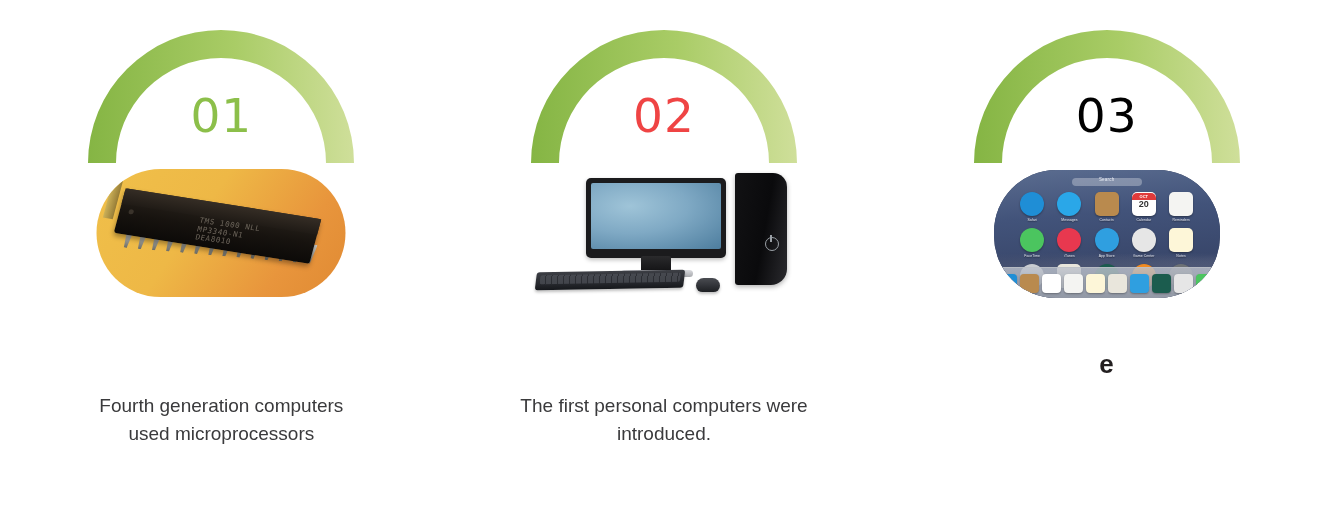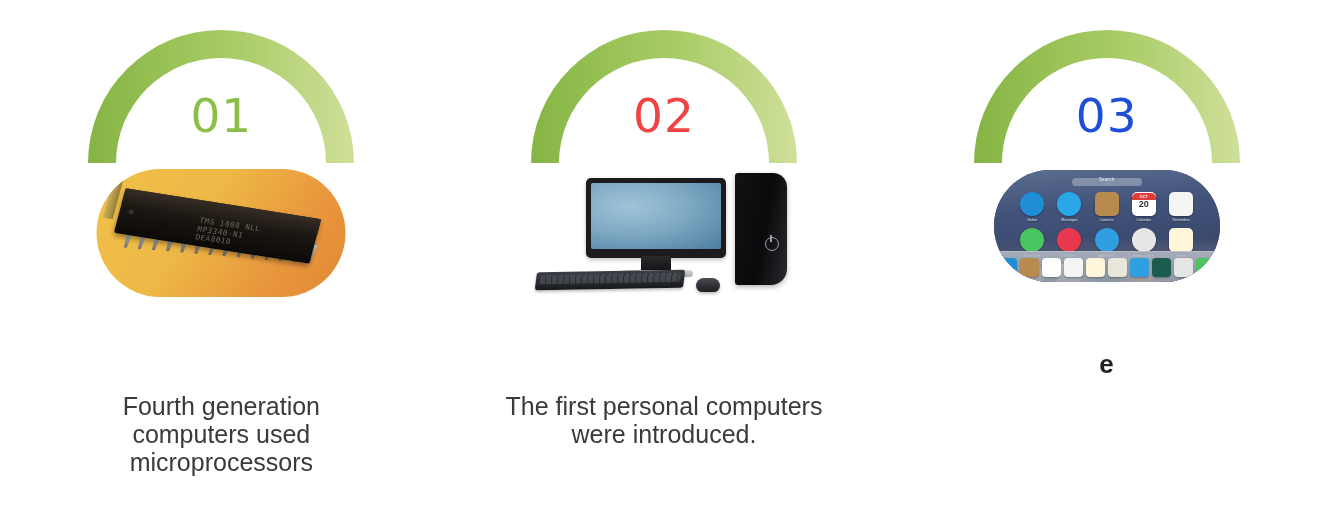--- a/index.html
+++ b/index.html
@@ -23,21 +23,21 @@
     font-family:"DejaVu Sans","Liberation Sans",sans-serif;
     white-space:nowrap;
   }
 
   
   .pill{position:absolute;left:50%;transform:translateX(-50%);
         overflow:hidden;}
   .pill-1{top:169px;width:249px;height:128px;border-radius:64px;
           background:linear-gradient(125deg,#f0c04a 0%,#eeb846 40%,#e8953c 75%,#e08a33 100%);}
   .pill-2{top:168px;width:270px;height:132px;background:#ffffff;}
-  .pill-3{top:170px;width:226px;height:112px;border-radius:62px;
+  .pill-3{top:170px;width:226px;height:128px;border-radius:62px;
           background:#2f3a57;}
 
   
   .chip-stage{position:absolute;inset:0;}
   .chip-body{
     position:absolute;left:22px;top:34px;width:198px;height:46px;
     background:linear-gradient(180deg,#2a241d 0%,#17130f 55%,#0c0a08 100%);
     transform:rotate(9deg) skewX(-6deg);
     border-radius:3px;
     box-shadow:0 3px 5px rgba(0,0,0,.35);
@@ -121,21 +121,21 @@
     width:380px;text-align:center;
     font-weight:bold;color:#231f20;
     font-size:26px;line-height:31px;letter-spacing:.2px;
   }
   .h1{top:330px;}
   .h2{top:330px;}
   .h3{top:318px;width:372px;}
   .body-text{
     position:absolute;left:50%;transform:translateX(-50%);
     width:300px;text-align:center;color:#3a3a3c;
-    font-size:25px;line-height:28px;
+    font-size:19px;line-height:28px;
   }
   .b1{top:392px;width:260px;}
   .b2{top:392px;width:350px;}
   .b3{top:388px;width:330px;}
 </style>
 </head>
 <body>
 
 <div class="board">
 
@@ -226,21 +226,21 @@
         <defs>
           <linearGradient id="g3" x1="0" y1="0" x2="1" y2="0">
             <stop offset="0%" stop-color="#85b544"></stop>
             <stop offset="55%" stop-color="#a9cc66"></stop>
             <stop offset="100%" stop-color="#cfdf9a"></stop>
           </linearGradient>
         </defs>
         <path d="M0,136 A133,133 0 0 1 266,136 L238,136 A105,105 0 0 0 28,136 Z" fill="url(#g3)"></path>
       </svg>
     </div>
-    <div class="step-number" style="color:#1d4ed8">03</div>
+    <div class="step-number" style="color:#000000">03</div>
 
     <div class="pill pill-3">
       <div class="lp">
         <div class="lp-search">
           <span>Search</span>
         </div>
         <div class="lp-mtn"></div>
         <div class="lp-grid" id="lp-grid">
             <div class="lp-cell">
               <div class="lp-ico rnd" style="background: rgb(31, 142, 214);"></div>

